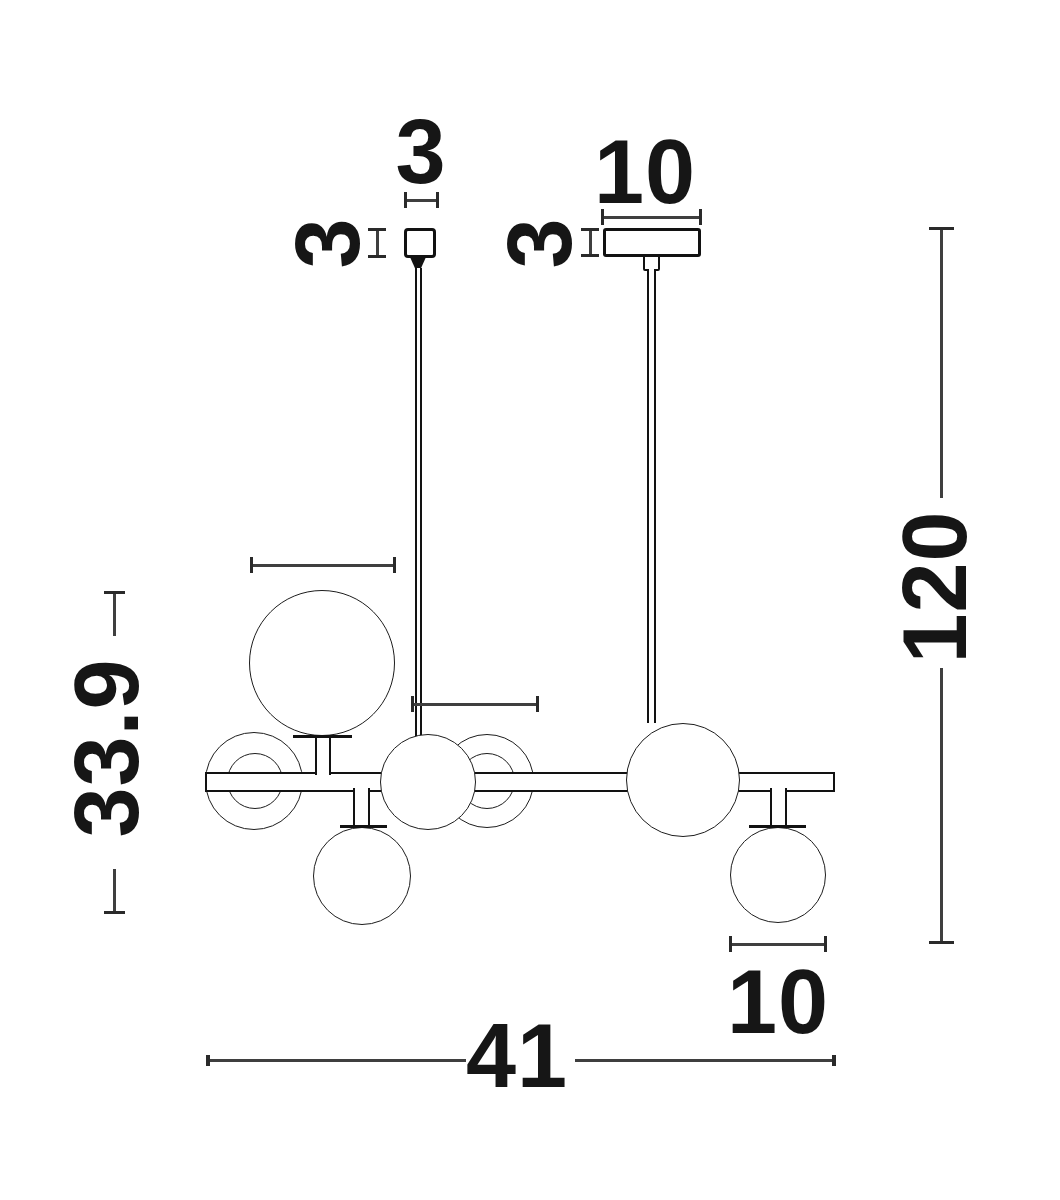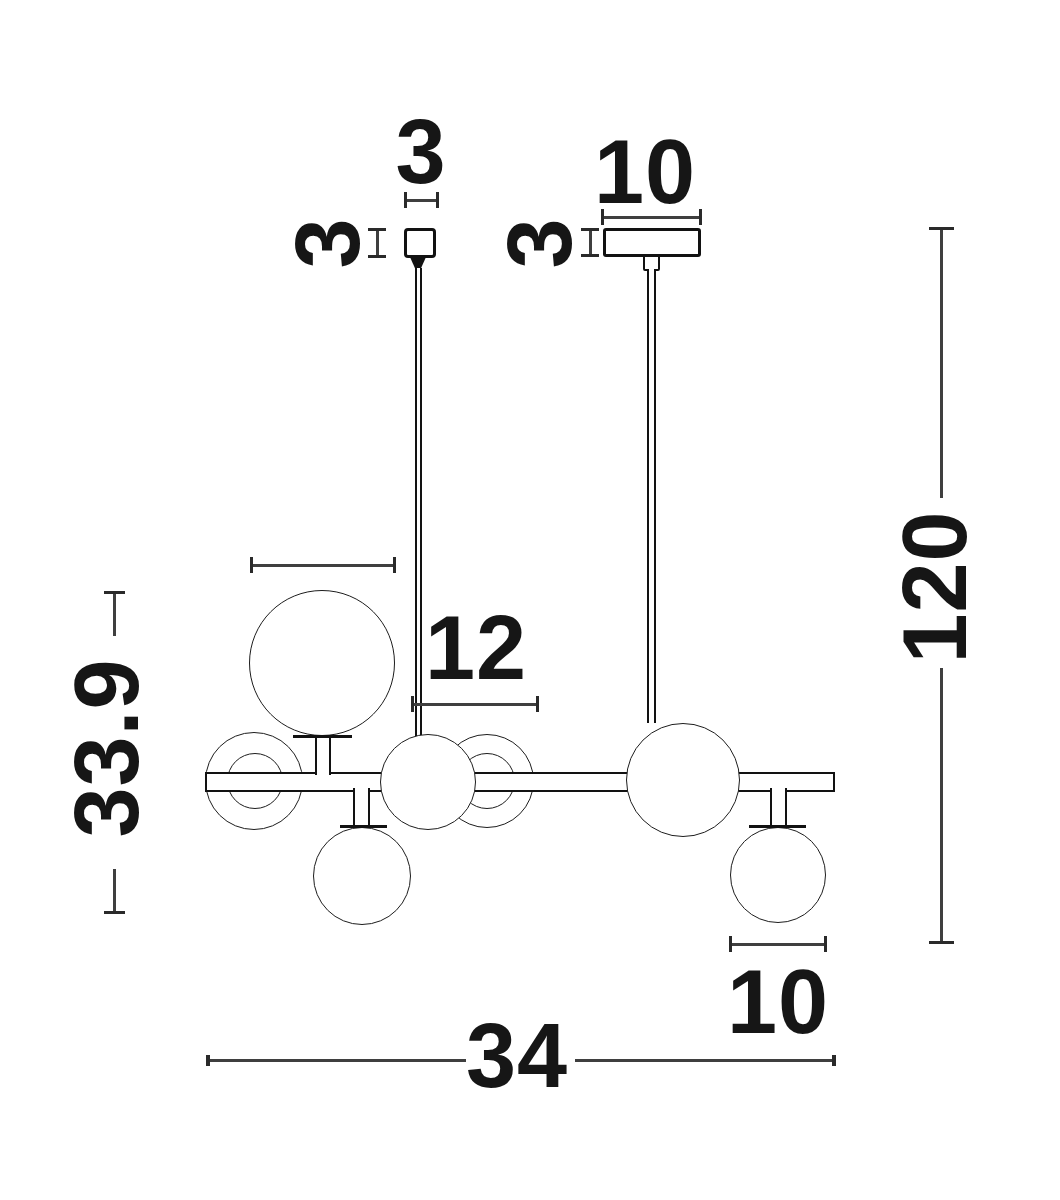--- a/index.html
+++ b/index.html
@@ -81,21 +81,20 @@
 
   <div class="lbl rot z9" style="left:540px;top:243px;">3</div>
   <div class="dim z9" style="left:589px;top:229px;width:3px;height:28px;"></div>
   <div class="tick z9" style="left:581px;top:228px;width:18px;height:3px;"></div>
   <div class="tick z9" style="left:581px;top:254px;width:18px;height:3px;"></div>
 
   <div class="dim z9" style="left:251px;top:564px;width:145px;height:3px;"></div>
   <div class="tick z9" style="left:250px;top:557px;width:3px;height:16px;"></div>
   <div class="tick z9" style="left:393px;top:557px;width:3px;height:16px;"></div>
 
-  <div class="lbl z9" style="left:476px;top:648px;">12</div>
   <div class="dim z9" style="left:412px;top:703px;width:127px;height:3px;"></div>
   <div class="tick z9" style="left:411px;top:696px;width:3px;height:16px;"></div>
   <div class="tick z9" style="left:536px;top:696px;width:3px;height:16px;"></div>
 
   <div class="lbl rot z9" style="left:935px;top:587px;">120</div>
   <div class="dim z9" style="left:940px;top:228px;width:3px;height:270px;"></div>
   <div class="dim z9" style="left:940px;top:668px;width:3px;height:275px;"></div>
   <div class="tick z9" style="left:929px;top:227px;width:25px;height:3px;"></div>
   <div class="tick z9" style="left:929px;top:941px;width:25px;height:3px;"></div>
 
@@ -103,19 +102,19 @@
   <div class="dim z9" style="left:113px;top:592px;width:3px;height:44px;"></div>
   <div class="dim z9" style="left:113px;top:869px;width:3px;height:45px;"></div>
   <div class="tick z9" style="left:104px;top:591px;width:21px;height:3px;"></div>
   <div class="tick z9" style="left:104px;top:911px;width:21px;height:3px;"></div>
 
   <div class="lbl z9" style="left:778px;top:1002px;">10</div>
   <div class="dim z9" style="left:730px;top:943px;width:97px;height:3px;"></div>
   <div class="tick z9" style="left:729px;top:936px;width:3px;height:16px;"></div>
   <div class="tick z9" style="left:824px;top:936px;width:3px;height:16px;"></div>
 
-  <div class="lbl z9" style="left:517px;top:1056px;">34</div>
+  <div class="lbl z9" style="left:517px;top:1056px;">41</div>
   <div class="dim z9" style="left:207px;top:1059px;width:259px;height:3px;"></div>
   <div class="dim z9" style="left:575px;top:1059px;width:260px;height:3px;"></div>
   <div class="tick z9" style="left:206px;top:1055px;width:4px;height:11px;"></div>
   <div class="tick z9" style="left:832px;top:1055px;width:4px;height:11px;"></div>
 
 </div>
 
 </body></html>

